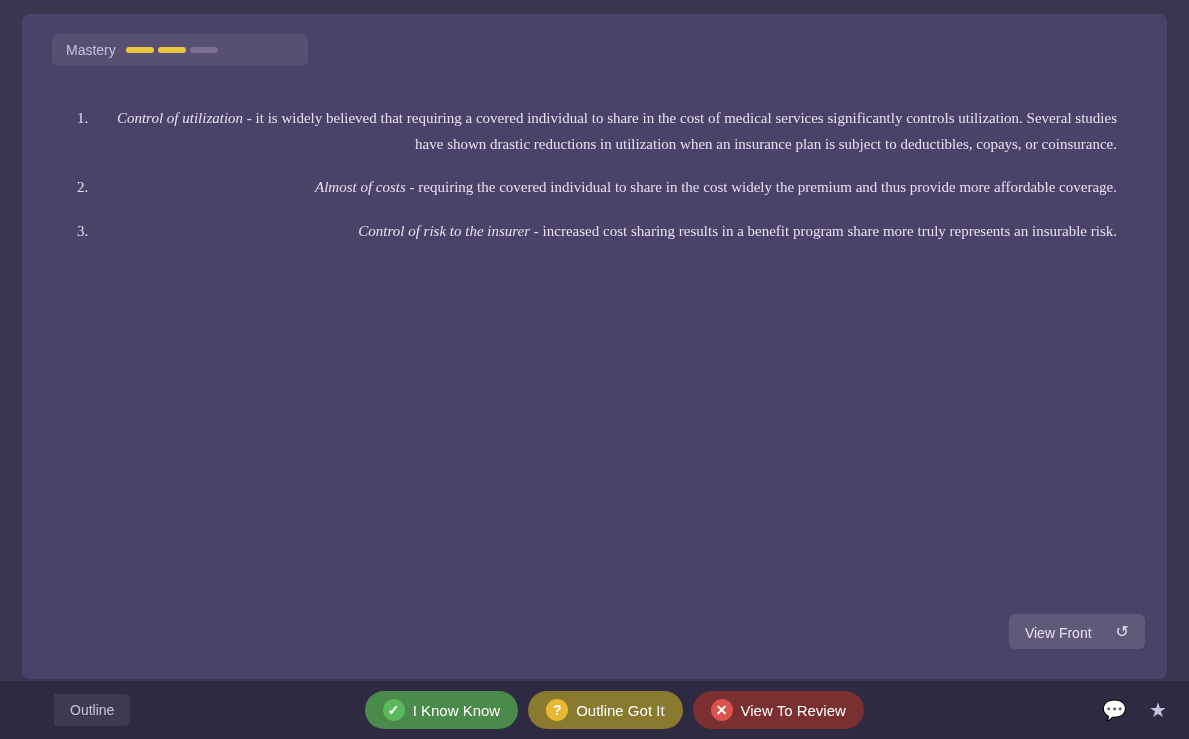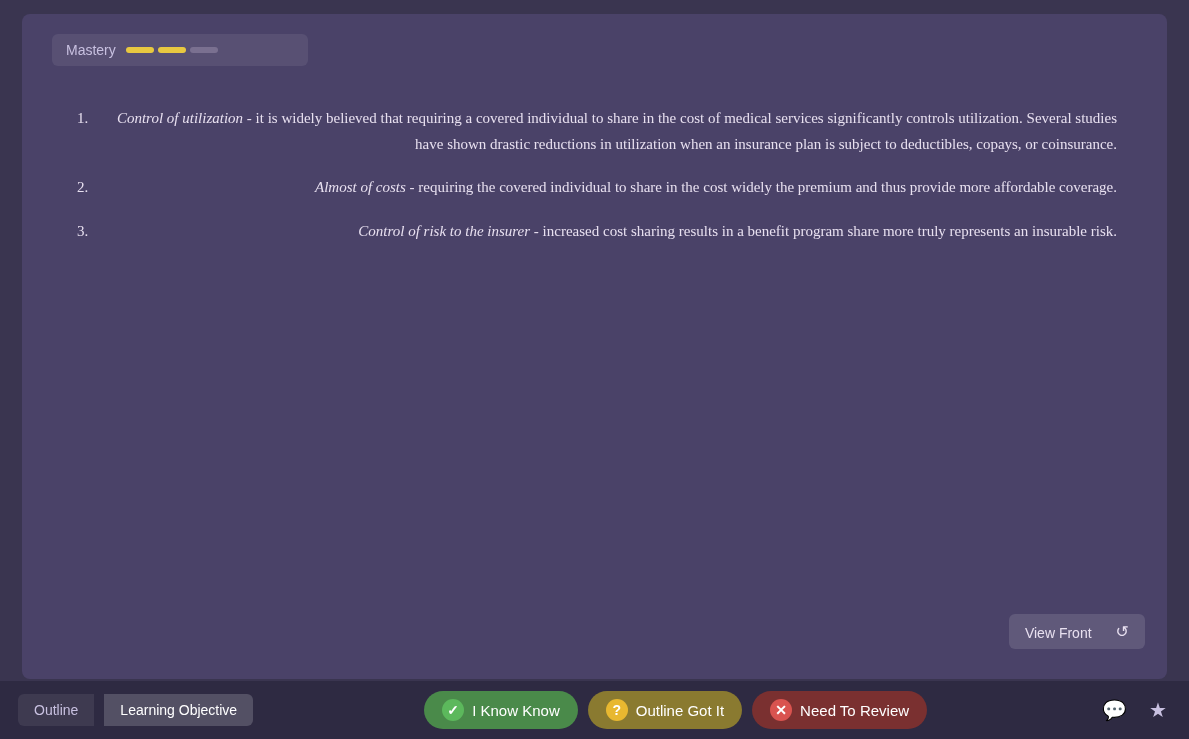--- a/index.html
+++ b/index.html
@@ -123,21 +123,22 @@
       background: #2e2a42;
       display: flex;
       align-items: center;
       justify-content: space-between;
       padding: 0 18px;
     }
 
     .bottom-left {
       display: flex;
       align-items: center;
-      gap: 10px;
+      gap: 0;
+      margin-left: 36px;
     }
 
     .tab-btn {
       background: rgba(255,255,255,0.08);
       border: none;
       color: #c8c0e0;
       padding: 8px 16px;
       font-family: Arial, sans-serif;
       font-size: 14px;
       cursor: pointer;
@@ -255,35 +256,34 @@
 
   <button class="view-front-btn">
     <span>View Front</span>
     <span class="refresh-icon">↺</span>
   </button>
 </div>
 
 <div class="bottom-bar">
   <div class="bottom-left">
     <button class="tab-btn">Outline</button>
-    <button class="tab-btn active">Learning Objective</button>
   </div>
 
   <div class="bottom-center">
     <button class="answer-btn btn-know">
       <span class="icon-circle icon-check">✓</span>
       <span>I Know Know</span>
     </button>
     <button class="answer-btn btn-almost">
       <span class="icon-circle icon-question">?</span>
       <span>Outline Got It</span>
     </button>
     <button class="answer-btn btn-review">
       <span class="icon-circle icon-x">✕</span>
-      <span>Need To Review</span>
+      <span>View To Review</span>
     </button>
   </div>
 
   <div class="bottom-right">
     <button class="icon-btn">
       <span>💬</span>
     </button>
     <button class="icon-btn">
       <span>★</span>
     </button>

